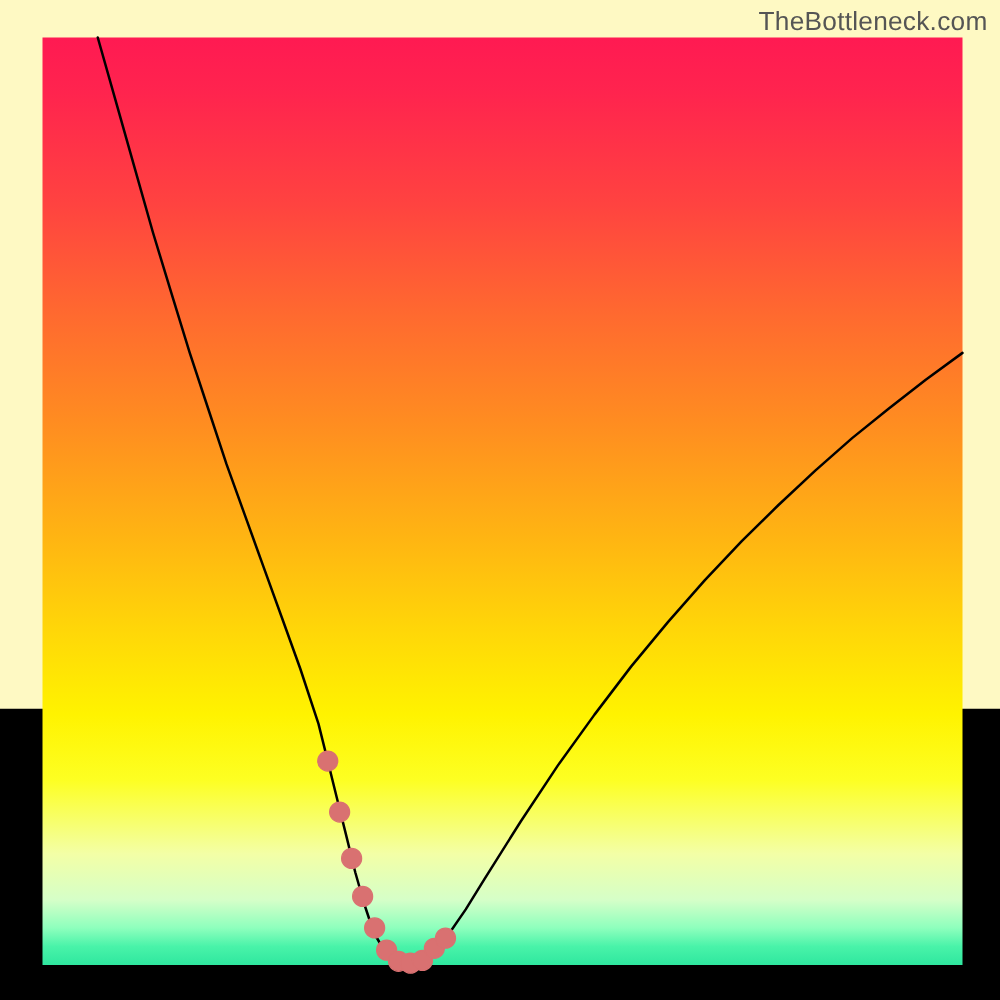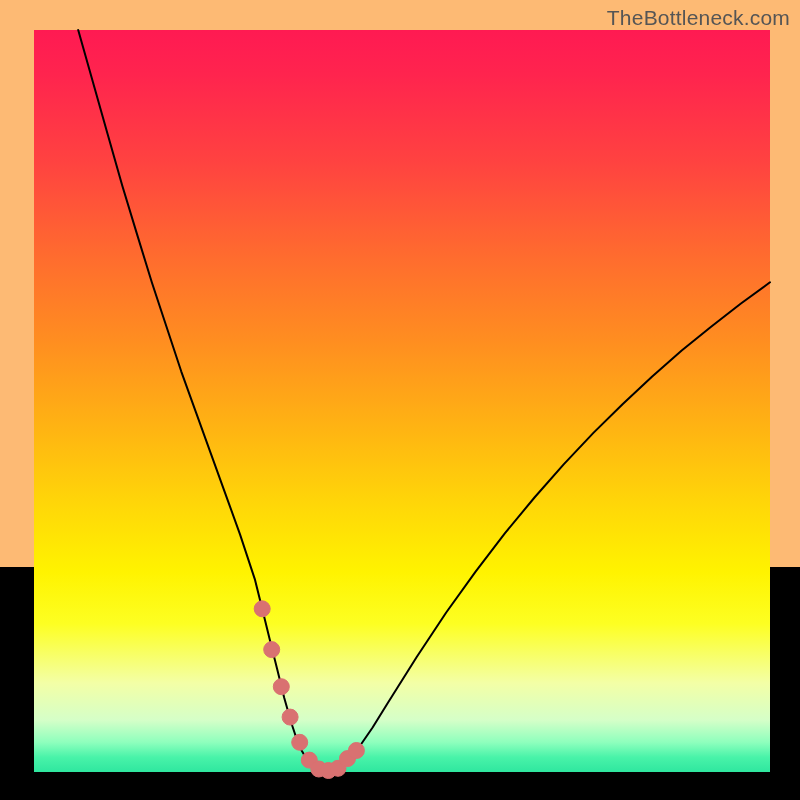--- a/index.html
+++ b/index.html
@@ -8,21 +8,21 @@
     width: 800px;
     height: 800px;
     background: #000;
     font-family: Arial, Helvetica, sans-serif;
     overflow: hidden;
   }
   .frame {
     position: relative;
     width: 800px;
     height: 567px;
-    background: #fdba74;
+    background: #fef9c3;
   }
   .plot {
     position: absolute;
     left: 34px;
     top: 30px;
     width: 736px;
     height: 742px;
     background: linear-gradient(to bottom,
       #ff1a52 0%,
       #ff244e 6%,

